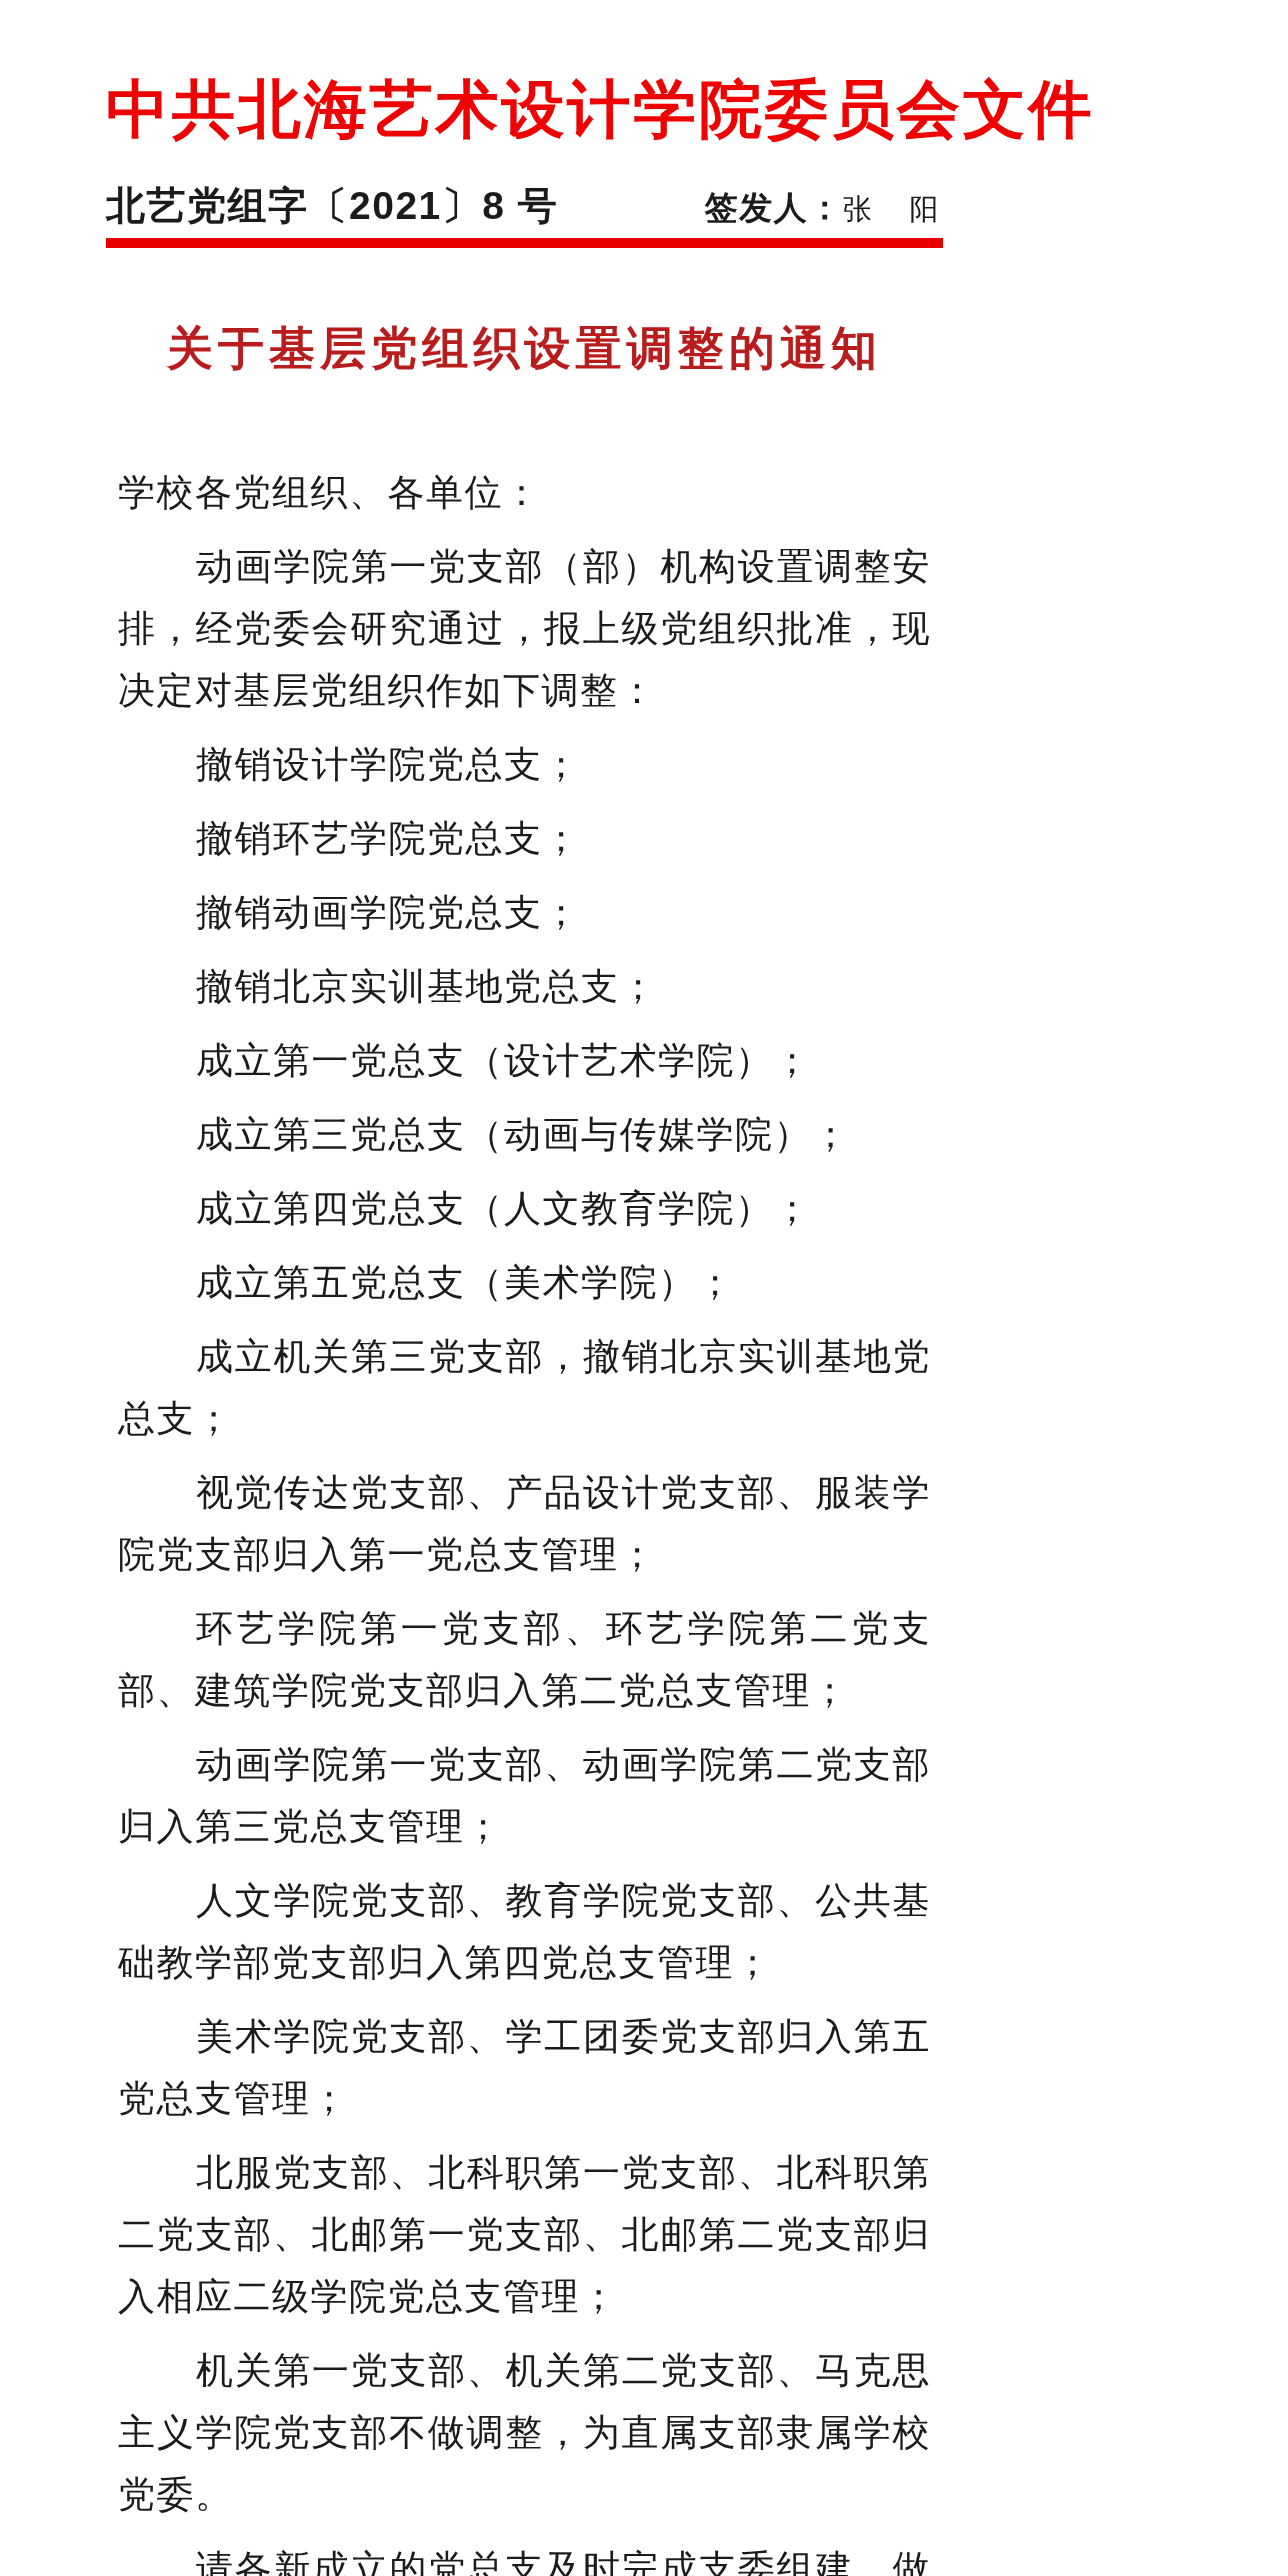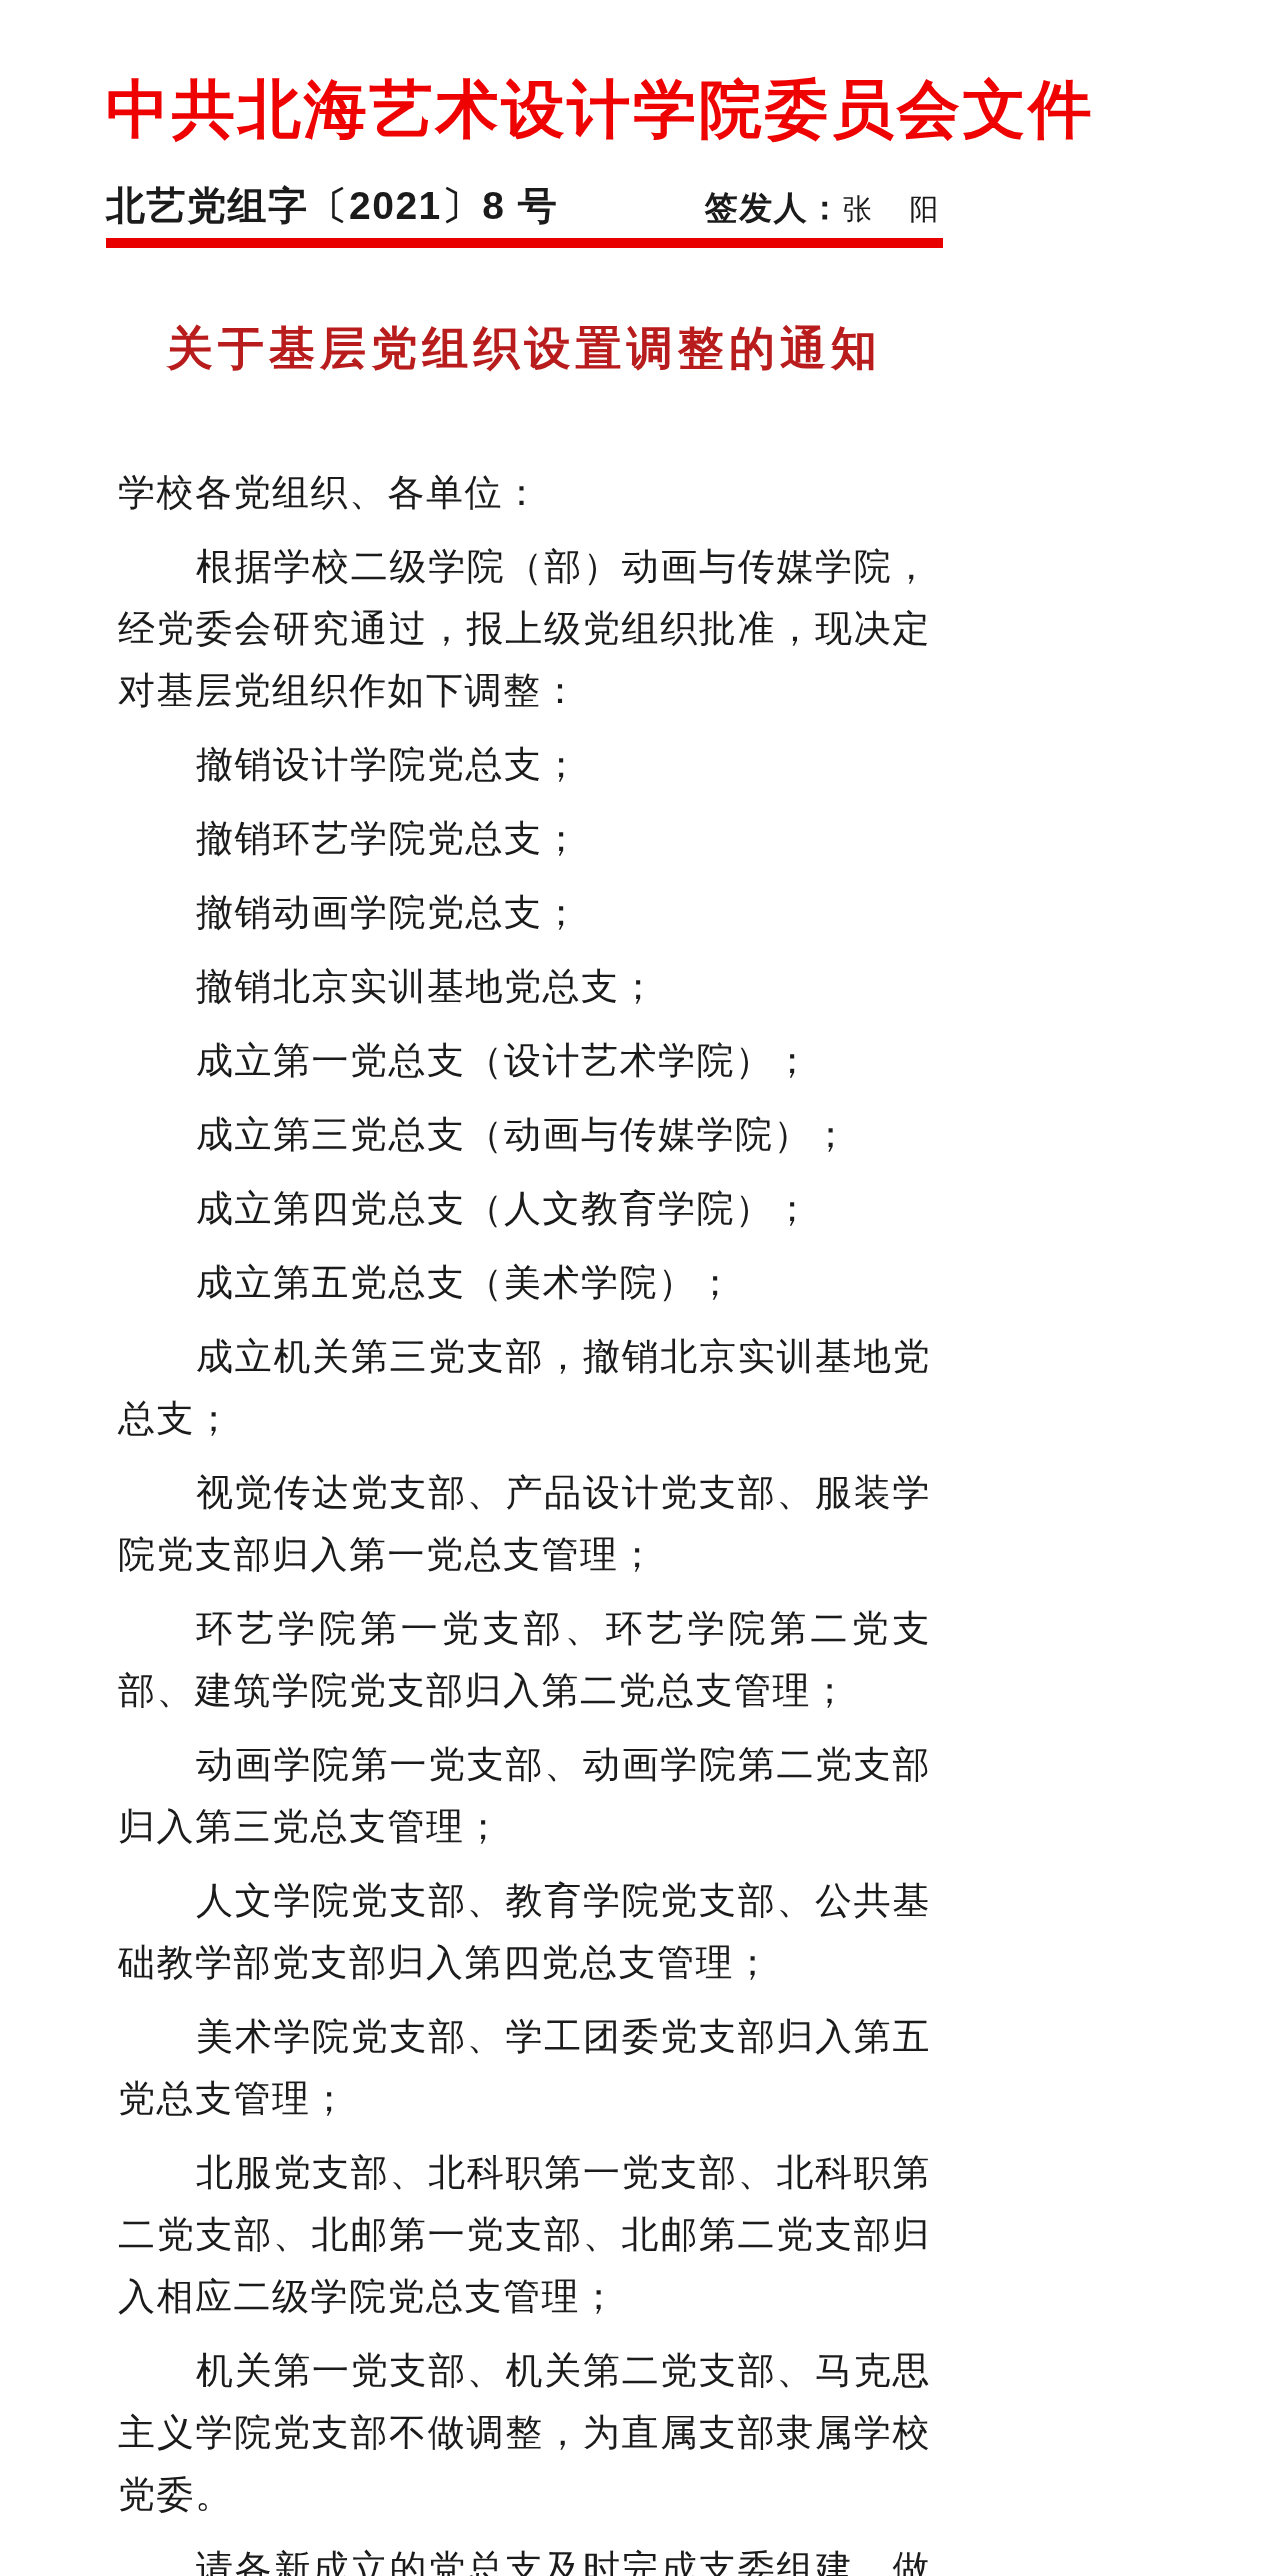--- a/index.html
+++ b/index.html
@@ -119,21 +119,21 @@
       <span class="issuer"><span>签发人：</span><span class="issuer-name">张　阳</span></span>
     </div>
 
     <div class="red-rule"></div>
 
     <div class="doc-title">关于基层党组织设置调整的通知</div>
 
     <div class="body">
       <p class="salutation">学校各党组织、各单位：</p>
 
-    <p class="para">根据学校二级学院（部）动画与传媒学院，经党委会研究通过，报上级党组织批准，现决定对基层党组织作如下调整：</p>
+    <p class="para">动画学院第一党支部（部）机构设置调整安排，经党委会研究通过，报上级党组织批准，现决定对基层党组织作如下调整：</p>
         <p class="para">撤销设计学院党总支；</p>
         <p class="para">撤销环艺学院党总支；</p>
         <p class="para">撤销动画学院党总支；</p>
         <p class="para">撤销北京实训基地党总支；</p>
         <p class="para">成立第一党总支（设计艺术学院）；</p>
         <p class="para">成立第三党总支（动画与传媒学院）；</p>
         <p class="para">成立第四党总支（人文教育学院）；</p>
         <p class="para">成立第五党总支（美术学院）；</p>
         <p class="para">成立机关第三党支部，撤销北京实训基地党总支；</p>
         <p class="para">视觉传达党支部、产品设计党支部、服装学院党支部归入第一党总支管理；</p>

